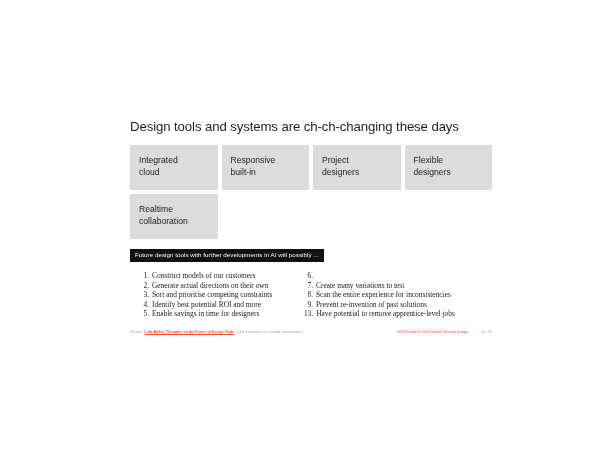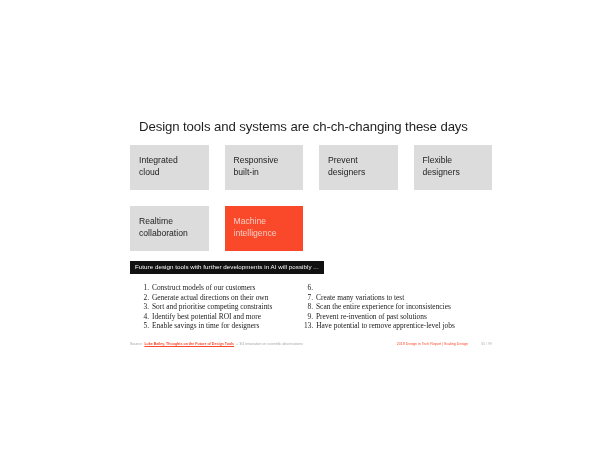--- a/index.html
+++ b/index.html
@@ -30,29 +30,29 @@
     top: 118px;
     width: 362px;
   }
 
   #slide-title {
     font-size: 13.2px;
     line-height: 17px;
     color: #1f1f1f;
     font-weight: 400;
     letter-spacing: -0.1px;
-    margin: 0 0 10px 9px;
+    margin: 0 0 10px 0;
     white-space: nowrap;
   }
 
   #card-grid {
     display: grid;
     grid-template-columns: repeat(4, 1fr);
     grid-auto-rows: 45px;
-    gap: 16px;
+    gap: 4px;
     width: 362px;
   }
 
   .card {
     background: #dcdcdc;
     padding: 10px 9px 0 9px;
     box-sizing: border-box;
     font-size: 8.6px;
     line-height: 11.6px;
     color: #222222;
@@ -159,34 +159,30 @@
     <div id="card-grid">
       <div class="card">
         <div>Integrated</div>
         <div>cloud</div>
       </div>
       <div class="card">
         <div>Responsive</div>
         <div>built-in</div>
       </div>
       <div class="card">
-        <div>Prevent</div>
+        <div>Project</div>
         <div>designers</div>
       </div>
       <div class="card">
         <div>Flexible</div>
         <div>designers</div>
       </div>
       <div class="card">
         <div>Realtime</div>
         <div>collaboration</div>
-      </div>
-      <div class="card accent">
-        <div>Machine</div>
-        <div>intelligence</div>
       </div>
     </div>
 
     <div id="banner">Future design tools with further developments in AI will possibly ...</div>
 
     <div id="lists">
       <div class="list-col" id="list-left">
         <ol>
           <li>
             <span class="li-num">1.</span>

